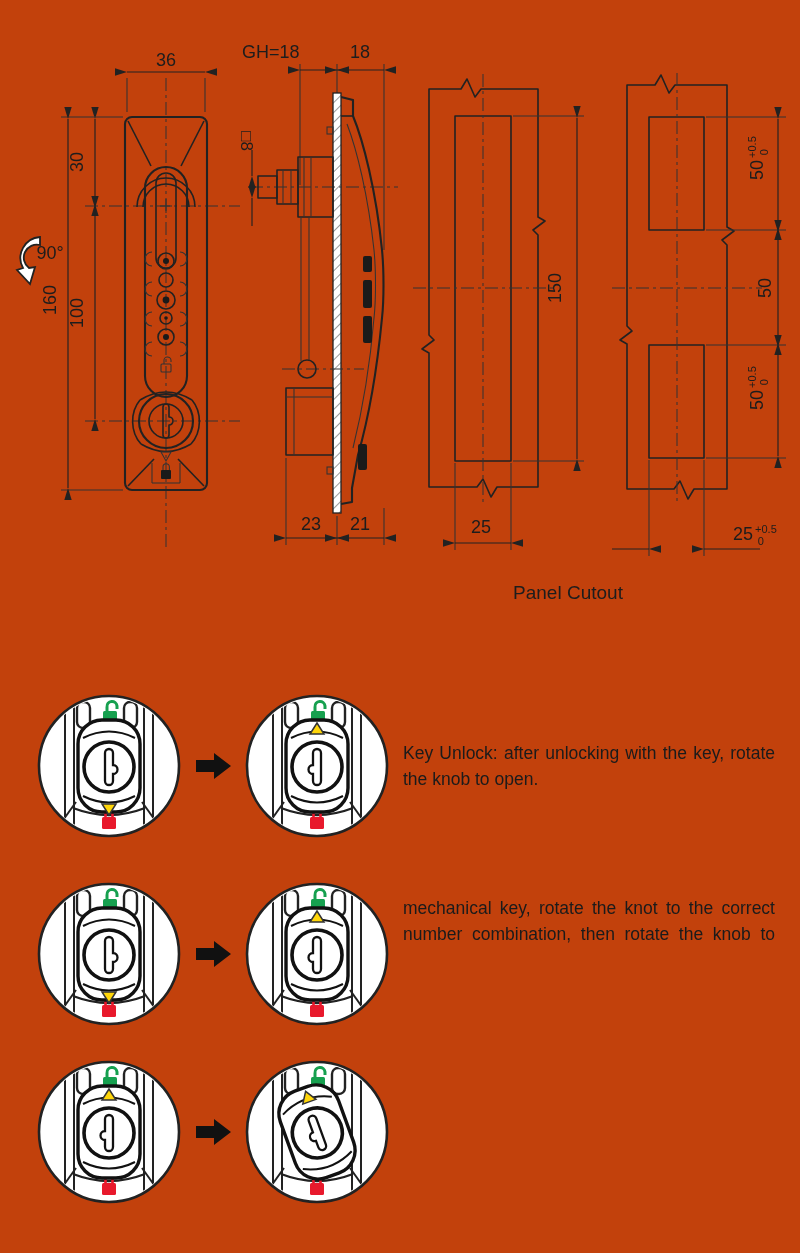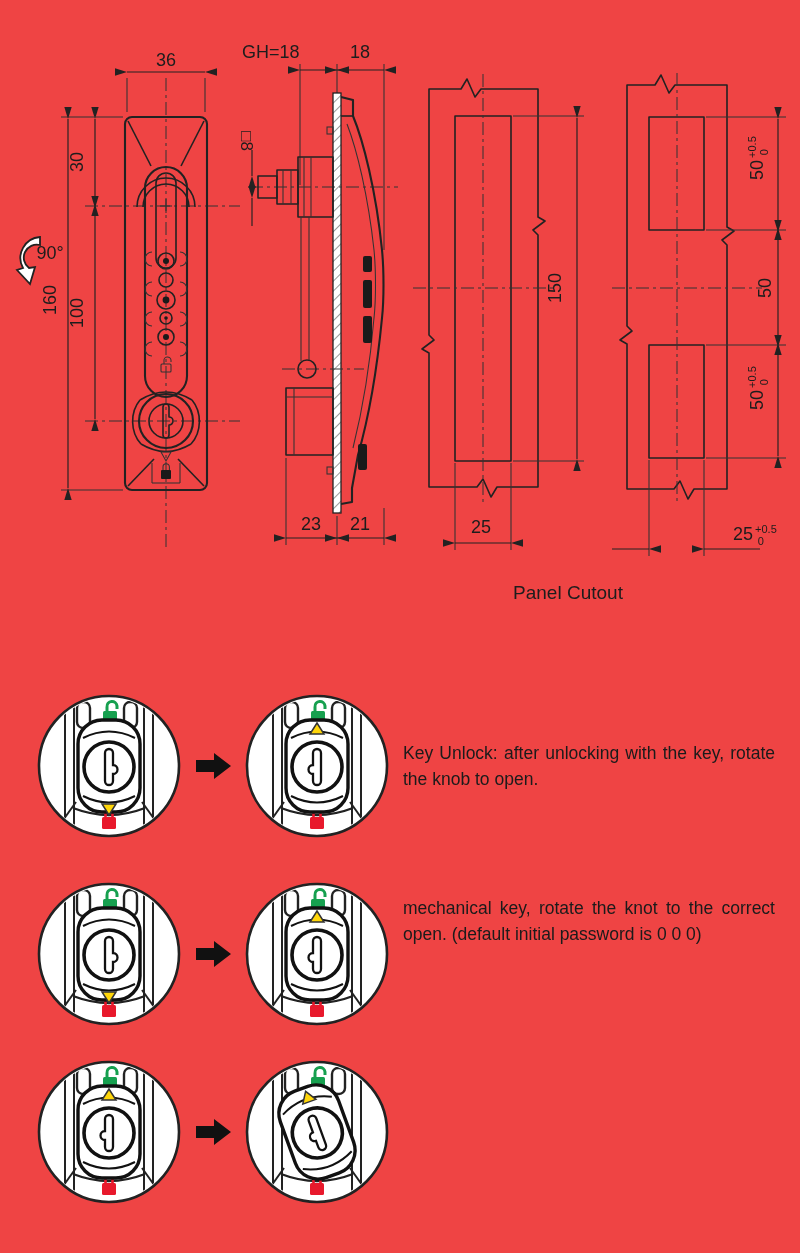--- a/index.html
+++ b/index.html
@@ -1,17 +1,17 @@
 <!DOCTYPE html>
 <html><head>
 <meta charset="utf-8">
 <style>
   html,body{margin:0;padding:0;background:#fff}
   body{width:800px;height:1253px;font-family:"Liberation Sans",sans-serif}
-  .stage{position:relative;width:800px;height:1253px;overflow:hidden;background:#ef4444}
+  .stage{position:relative;width:800px;height:1253px;overflow:hidden;background:#c2410c}
   #techdraw{position:absolute;left:0;top:0}
   svg text{font-family:"Liberation Sans",sans-serif;fill:#1d1d1d}
   .dimtxt{font-size:18px}
   .dimtxt-s{font-size:17px}
   .tol{font-size:11px}
   .caption{font-size:19px}
   .o{fill:none;stroke:#222;stroke-width:2.1;stroke-linejoin:round}
   .o2{fill:none;stroke:#222;stroke-width:1.6;stroke-linejoin:round}
   .t{fill:none;stroke:#333;stroke-width:1.05}
   .dim{fill:none;stroke:#222;stroke-width:1.15}
@@ -285,21 +285,21 @@
     <svg class="arrow" style="left:186px;top:58px" viewBox="0 0 36 30">
       <polygon points="0,9 18,9 18,2 35,15 18,28 18,21 0,21" fill="#111"></polygon>
     </svg>
     <svg class="circ" style="left:234px" viewBox="-73 -73 146 146">
       <use href="#lv-base"></use>
         <use href="#lv-knob" transform="scale(-1,1)"></use>
       <use href="#lv-tri" transform="translate(0,-36)"></use>
     </svg>
     <div class="desc" style="top:14px">
       <div class="jl">mechanical key, rotate the knot to the correct</div>
-      <div class="ll">open. (default initial password is 0 0 0)</div>
+      <div class="jl">number combination, then rotate the knob to</div>
     </div>
   </div>
 
   <div class="row" style="top:1059px">
     <svg class="circ" style="left:26px" viewBox="-73 -73 146 146">
       <use href="#lv-base"></use>
         <use href="#lv-knob" transform="scale(-1,1)"></use>
       <use href="#lv-tri" transform="translate(0,-36)"></use>
     </svg>
     <svg class="arrow" style="left:186px;top:58px" viewBox="0 0 36 30">

